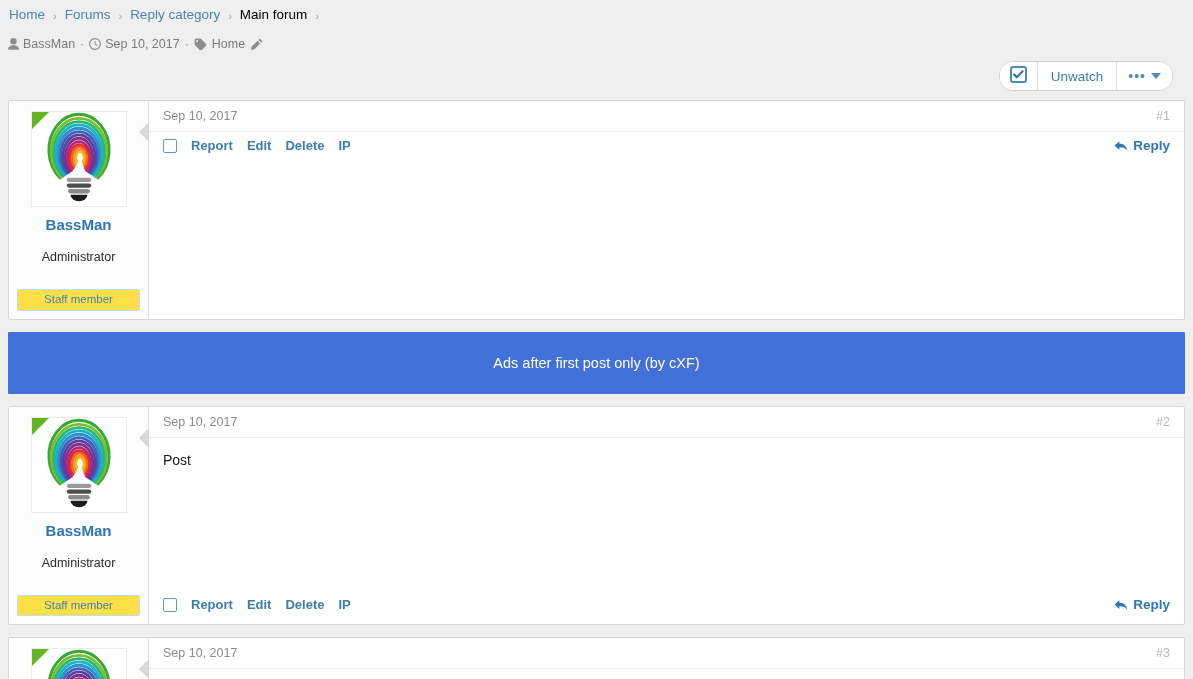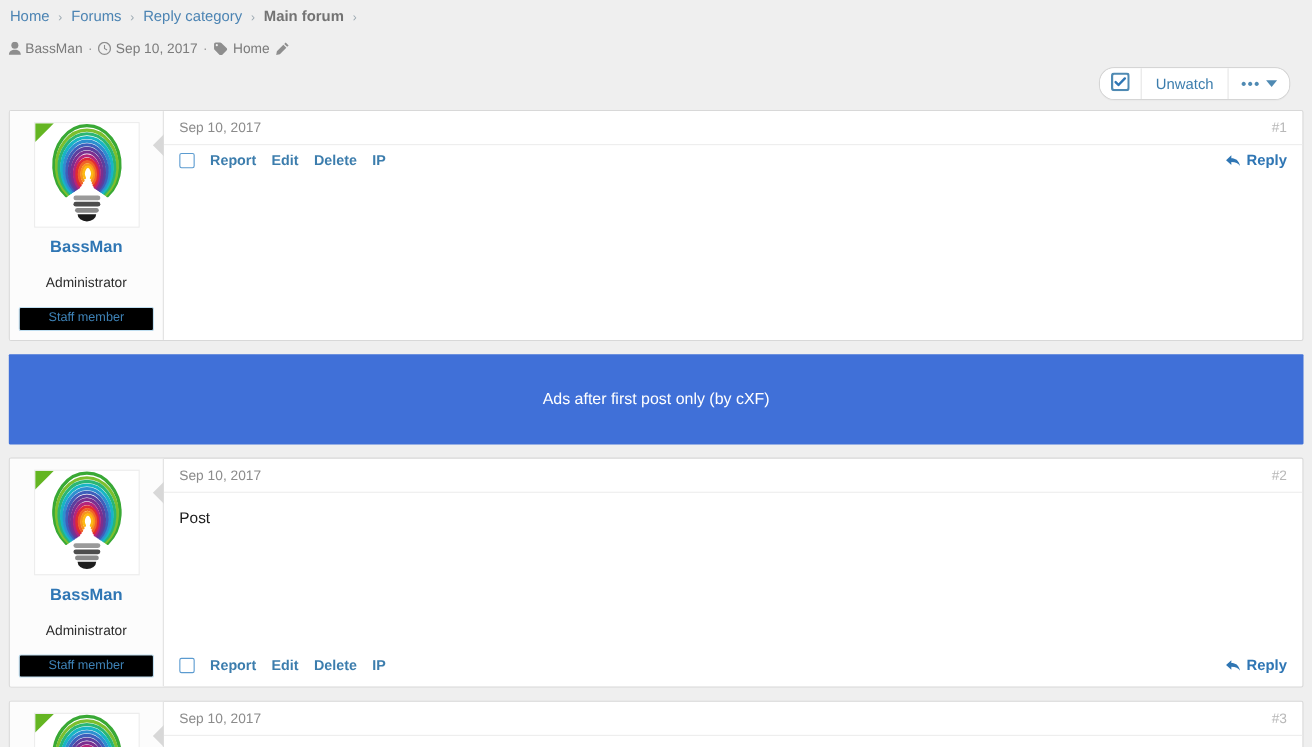--- a/index.html
+++ b/index.html
@@ -20,21 +20,21 @@
     display: flex;
     align-items: flex-end;
     gap: 0;
     white-space: nowrap;
   }
   .crumb {
     color: #4c84b3;
     text-decoration: none;
     padding: 0 1px;
   }
-  .crumb.current { color: #737373; font-weight: bold; }
+  .crumb.current { color: #000000; font-weight: normal; }
   .crumb-sep {
     color: #9aa7b0;
     font-size: 11px;
     padding: 0 7px;
     display: inline-block;
   }
 
   
   .title-block { padding: 2px 0 0 8px; }
   .page-title {
@@ -138,24 +138,24 @@
     font-weight: bold;
     color: #2f76b4;
     line-height: 1.2;
   }
   .user-title {
     margin-top: 16px;
     font-size: 12.5px;
     color: #2d2d2d;
   }
   .staff-banner {
-    margin-top: 15px;
+    margin-top: 25px;
     font-size: 11.5px;
     color: #3e82b6;
-    background: #000000;
+    background: #fde047;
     border: 1px solid #bfdef0;
     border-radius: 2px;
     padding: 3px 0 4px 0;
     line-height: 1.1;
   }
   
   .msg-caret {
     position: absolute;
     left: -9px;
     top: 22px;
@@ -229,21 +229,21 @@
     align-items: center;
     gap: 5px;
     font-size: 13.5px;
     cursor: pointer;
   }
   .reply-link svg { display: block; fill: #2f76b4; }
 
   
   .ad-banner {
     margin: 0 8px 12px 8px;
-    height: 82px;
+    height: 62px;
     background: #4070d8;
     color: #fff;
     display: flex;
     align-items: center;
     justify-content: center;
     font-size: 14.5px;
     border-radius: 1px;
   }
 </style>
 </head>

